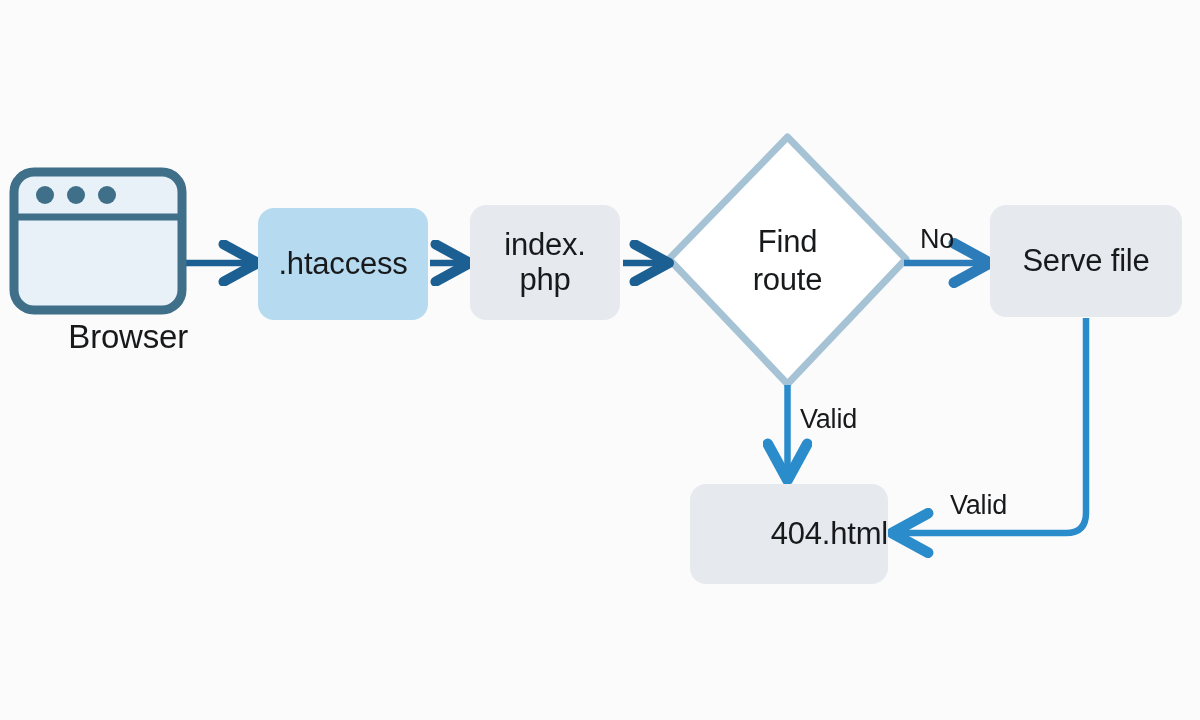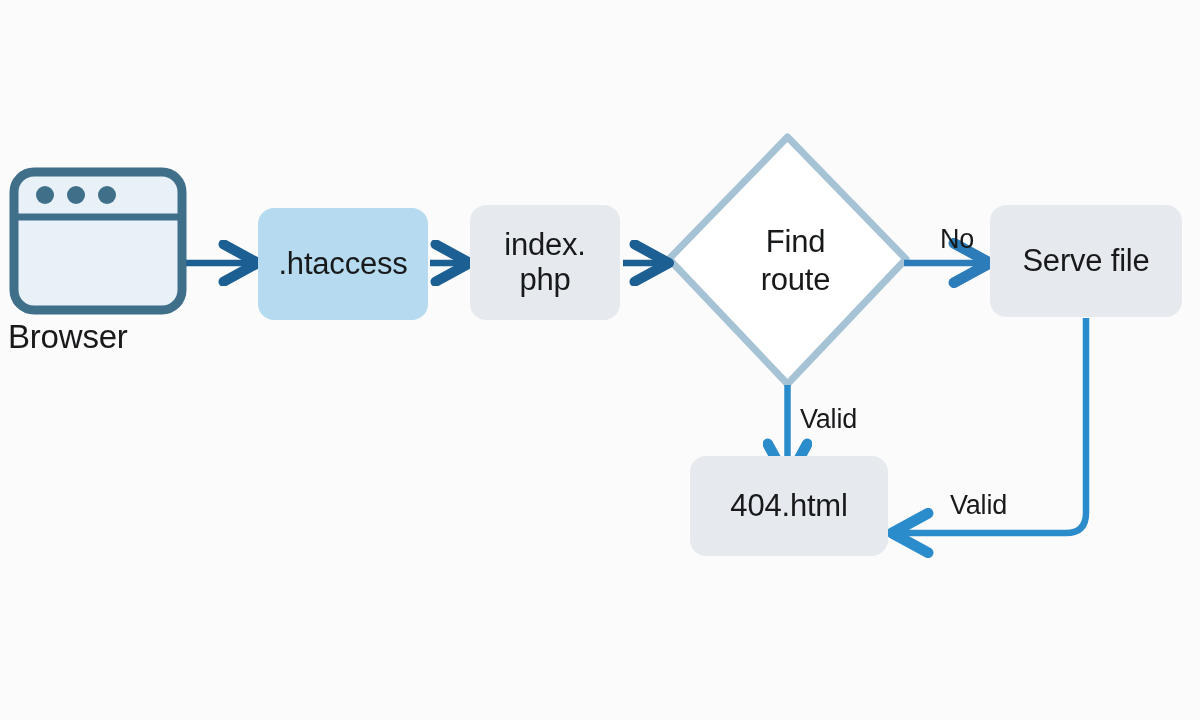--- a/index.html
+++ b/index.html
@@ -61,34 +61,35 @@
   }
   
   #node-serve {
     left: 990px; top: 205px;
     width: 192px; height: 112px;
     font-size: 31px;
     justify-content: center;
   }
   
   #node-404 {
-    left: 690px; top: 456px;
+    left: 690px; top: 484px;
     width: 198px; height: 100px;
     font-size: 31px;
+    justify-content: flex-end;
   }
 
   
   #node-decision {
     position: absolute;
     left: 665px; top: 133px;
     width: 245px; height: 255px;
   }
   #node-decision .diamond-label {
     position: absolute;
-    left: 8px; top: 0;
+    left: 0; top: 0;
     width: 245px; height: 255px;
     display: flex;
     align-items: center;
     justify-content: center;
     text-align: center;
     font-size: 31px;
     color: #18191b;
     line-height: 1.2;
     letter-spacing: -0.2px;
     white-space: pre-line;
@@ -99,35 +100,35 @@
     position: absolute;
     left: 8px; top: 166px;
     width: 180px;
     height: 215px;
   }
   #browser-label {
     position: absolute;
     left: 0;
     top: 152px;
     width: 180px;
-    text-align: left;
+    text-align: right;
     font-size: 33px;
     color: #18191b;
     letter-spacing: -0.2px;
   }
 
   
   .edge-label {
     position: absolute;
     font-size: 27px;
     color: #18191b;
     letter-spacing: -0.2px;
     white-space: nowrap;
   }
-  #label-no     { left: 920px;  top: 224px; margin-left: 20px; }
+  #label-no     { left: 920px;  top: 224px; }
   #label-vaalid { left: 800px;  top: 404px; }
   #label-valid  { left: 950px;  top: 490px; }
 </style>
 </head>
 <body>
 
 <div id="canvas">
 
   <svg id="edges" viewBox="0 0 1200 720">
     <defs>

